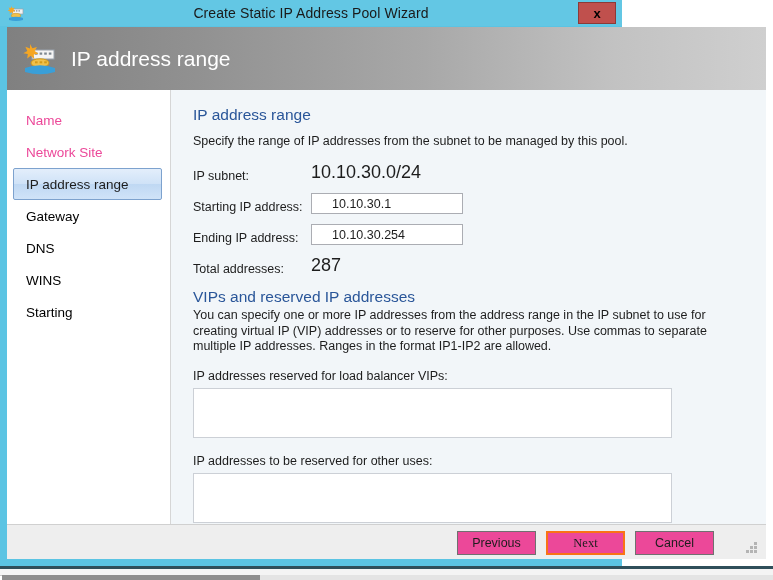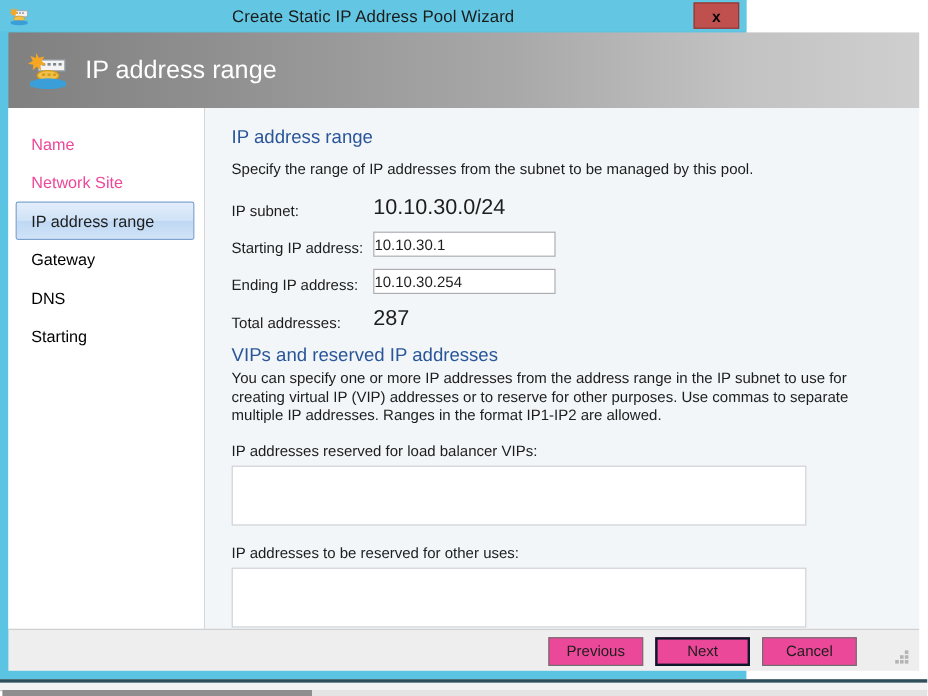--- a/index.html
+++ b/index.html
@@ -202,21 +202,21 @@
     font-family: "Liberation Sans", sans-serif;
   }
 
   .text-input {
     width: 152px;
     height: 21px;
     border: 1px solid #abadb3;
     background: #ffffff;
     font-size: 12.5px;
     color: #1d1d1d;
-    padding: 0 0;
+    padding: 0 20px;
     box-sizing: border-box;
     font-family: "Liberation Sans", sans-serif;
     outline: none;
   }
 
   .area-label {
     font-size: 12.5px;
     color: #1d1d1d;
     margin: 0 0 5px 0;
     font-family: "Liberation Sans", sans-serif;
@@ -265,21 +265,22 @@
     border: 1px solid #707070;
     font-size: 12.5px;
     color: #1d1d1d;
     cursor: pointer;
     font-family: "Liberation Sans", sans-serif;
     box-sizing: border-box;
     padding: 0;
   }
 
   .btn.focused {
-    border: 2px solid #0f172a;
+    border: 2px solid #f97316;
+    font-family: Liberation Serif, serif;
   }
 
   .grip {
     position: absolute;
     right: 8px;
     bottom: 4px;
     width: 13px;
     height: 13px;
   }
 
@@ -372,20 +373,21 @@
     </div>
 
     <div class="body-area">
 
       <div class="sidebar">
         <div class="nav-item">Name</div>
         <div class="nav-item">Network Site</div>
         <div class="nav-item selected">IP address range</div>
         <div class="nav-item dim">Gateway</div>
         <div class="nav-item dim">DNS</div>
+        <div class="nav-item dim">WINS</div>
         <div class="nav-item dim">Starting</div>
       </div>
 
       <div class="content">
 
         <h2 class="section-head">IP address range</h2>
         <p class="para">Specify the range of IP addresses from the subnet to be managed by this pool.</p>
 
         <div class="field-row">
           <span class="field-label">IP subnet:</span>

